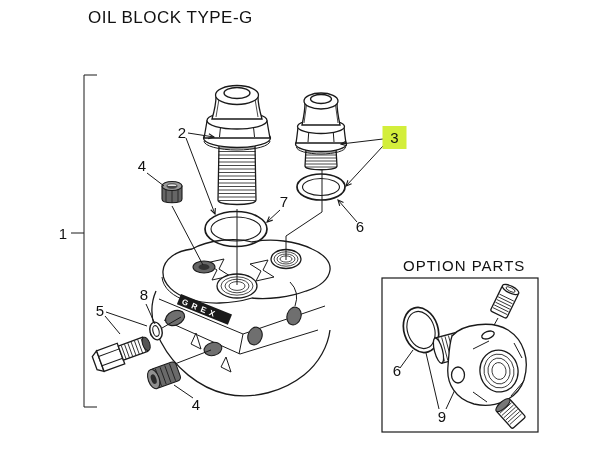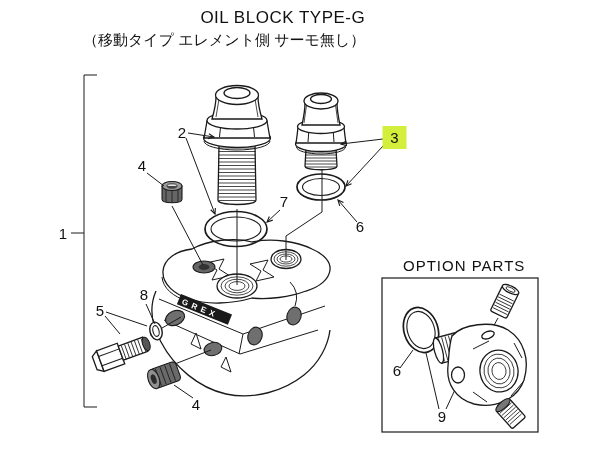--- a/index.html
+++ b/index.html
@@ -1,19 +1,19 @@
 <!DOCTYPE html>
 <html><head>
 <meta charset="utf-8">
 <style>
   html,body{margin:0;padding:0;background:#fff;}
   .stage{position:relative;width:600px;height:450px;background:#fff;overflow:hidden;
          font-family:"Liberation Sans",sans-serif;color:#111;}
   .title-block{position:absolute;left:88px;top:8px;}
-  .title-line1{font-size:17px;letter-spacing:0.5px;white-space:nowrap;text-align:right;}
+  .title-line1{font-size:17px;letter-spacing:0.5px;white-space:nowrap;}
   .title-line2{font-size:15px;margin-top:3px;margin-left:-5px;white-space:nowrap;}
   svg{position:absolute;left:0;top:0;}
   svg text{font-family:"Liberation Sans",sans-serif;fill:#111;}
   .callout{font-size:15px;}
   .option-title{font-size:15px;letter-spacing:1px;}
   .logo-text{font-size:8px;fill:#fff;letter-spacing:4px;font-weight:bold;}
   .ln{stroke:#1a1a1a;stroke-width:1;fill:none;}
   .outline{stroke:#1a1a1a;stroke-width:1.3;fill:#fff;}
   .outline-n{stroke:#1a1a1a;stroke-width:1.3;fill:none;}
   .thin{stroke:#1a1a1a;stroke-width:0.8;fill:none;}
@@ -22,21 +22,20 @@
   .darkpart{stroke:#1a1a1a;stroke-width:1.1;fill:#666;}
   .port{stroke:#1a1a1a;stroke-width:1.1;fill:#6f6f6f;}
 </style>
 </head>
 <body>
 
 <div class="stage">
 
   <div class="title-block">
     <div class="title-line1">OIL BLOCK TYPE-G</div>
-    <div class="title-line2">（移動タイプ エレメント側 サーモ無し）</div>
   </div>
 
   <svg width="600" height="450" viewBox="0 0 600 450">
     <defs>
       <marker id="arr" markerWidth="8" markerHeight="8" refX="6.5" refY="3.5" orient="auto">
         <path d="M1 1 L6.5 3.5 L1 6" fill="none" stroke="#1a1a1a" stroke-width="1.1"></path>
       </marker>
     </defs>
 
     <g>

